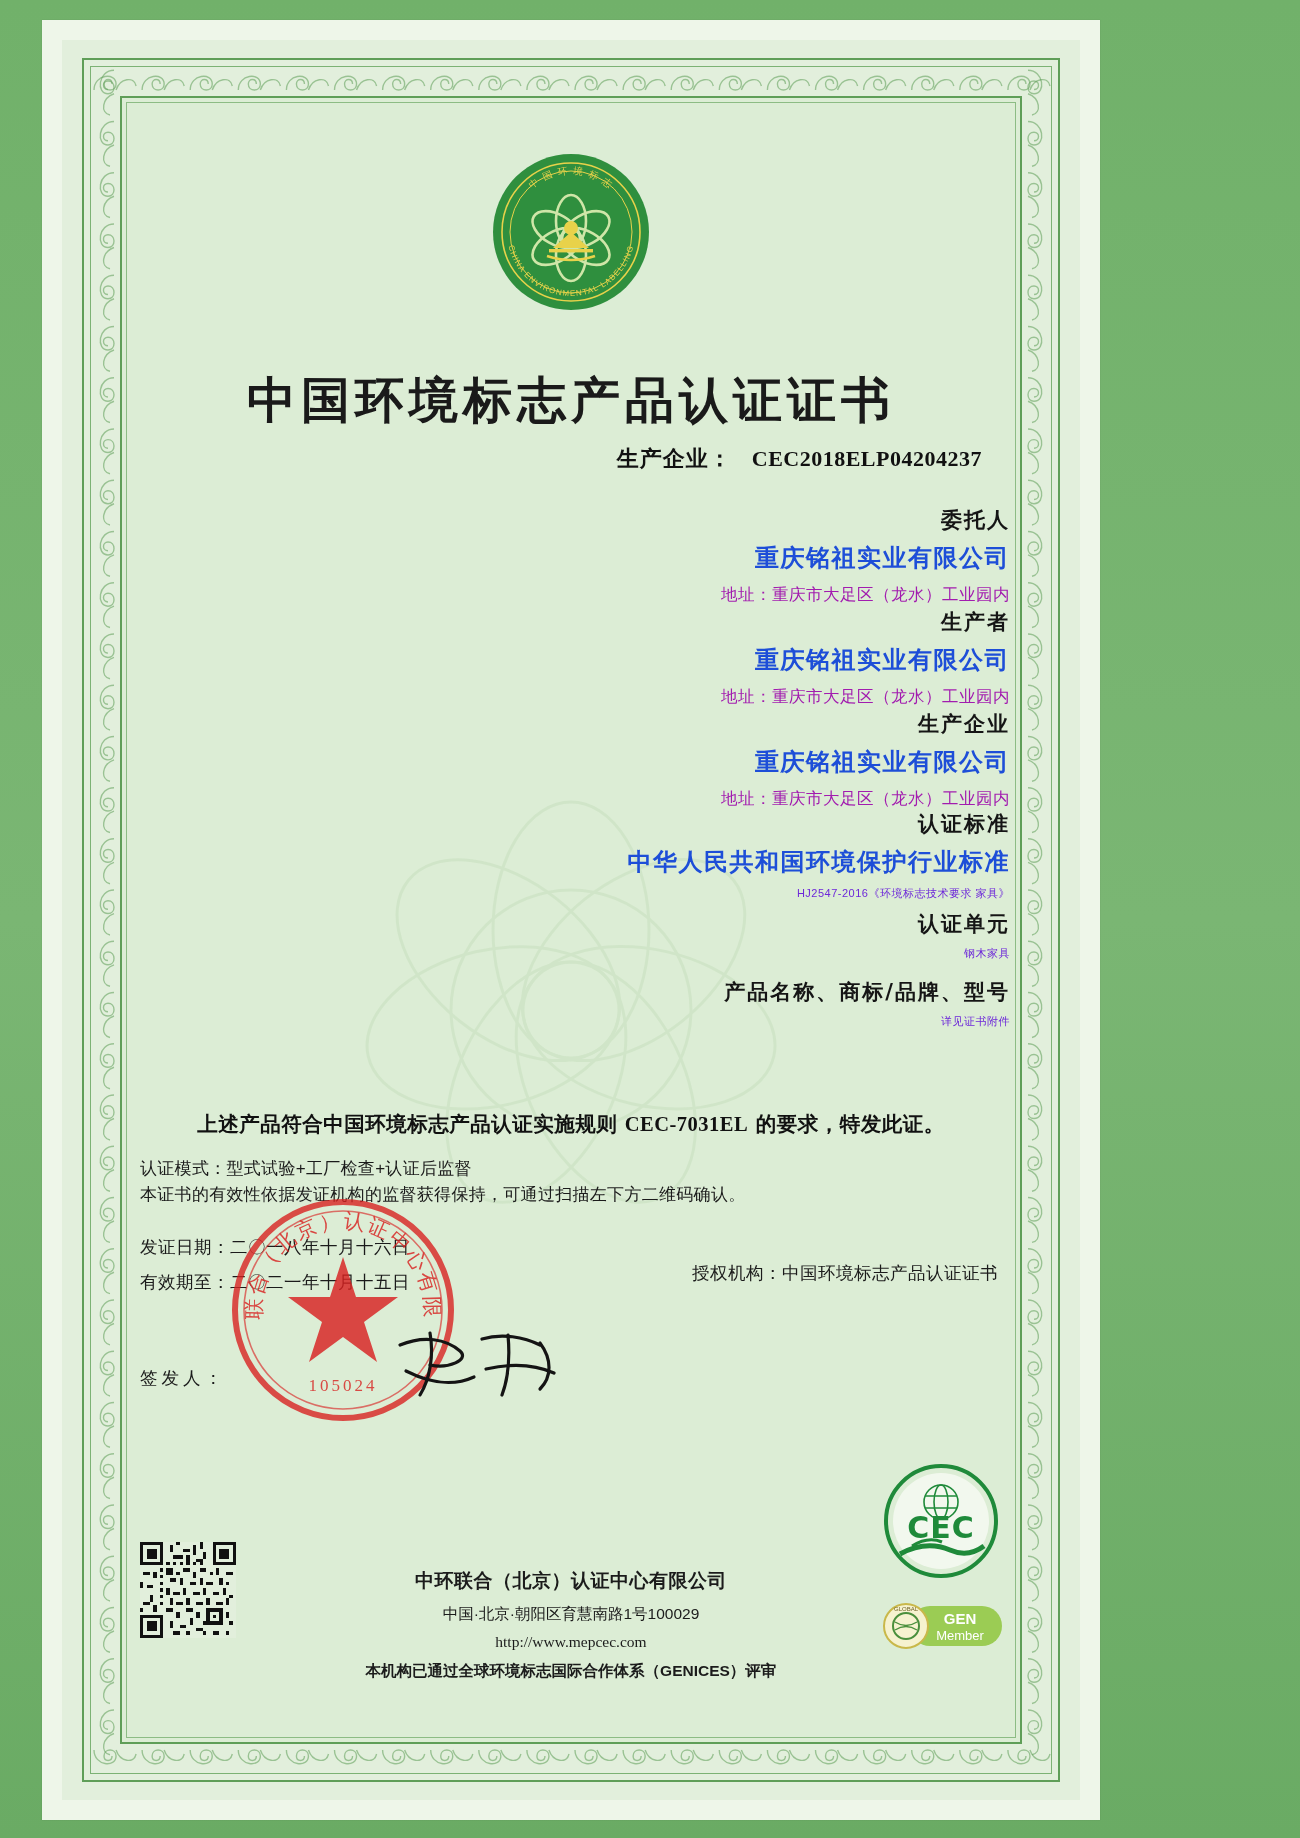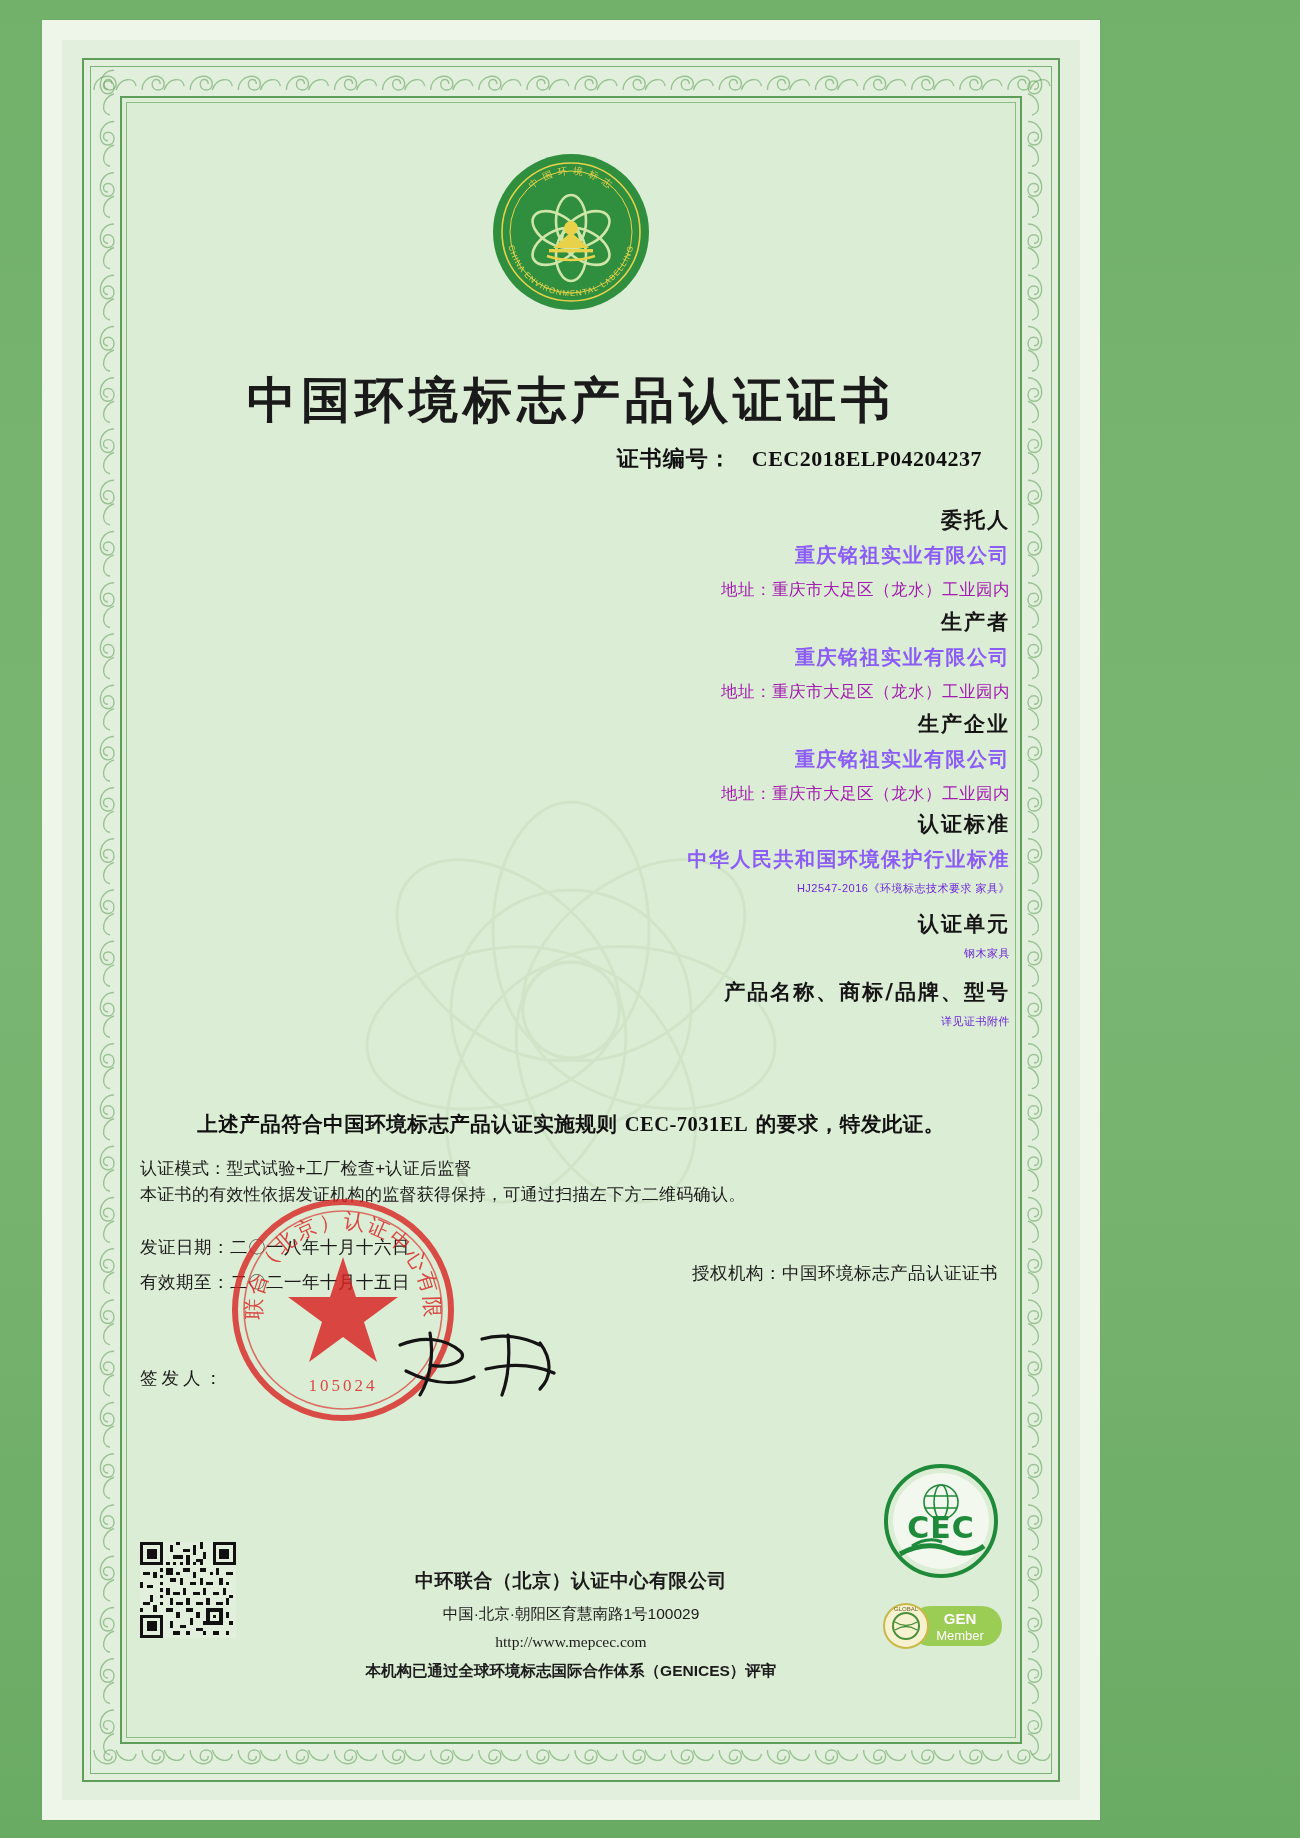--- a/index.html
+++ b/index.html
@@ -113,23 +113,23 @@
   .b-head {
     font-family: "DejaVu Sans", sans-serif;
     font-weight: bold;
     font-size: 21px;
     letter-spacing: 2px;
     color: #151515;
   }
   .b-main {
     font-family: "DejaVu Sans", sans-serif;
     font-weight: bold;
-    font-size: 20px;
+    font-size: 24px;
     letter-spacing: 1.5px;
-    color: #8b5cf6;
+    color: #1d4ed8;
     margin-top: 8px;
   }
   .b-sub {
     font-family: "Liberation Sans", sans-serif;
     font-size: 16.5px;
     color: #a21caf;
     margin-top: 10px;
     letter-spacing: .5px;
   }
   .b-sub2 {
@@ -440,21 +440,21 @@
           </text>
           <text font-size="8" fill="#e8d24a" letter-spacing="1.1" font-family="'Liberation Sans',sans-serif">
             <textPath href="#arcBot" startOffset="50%" text-anchor="middle">CHINA ENVIRONMENTAL LABELLING</textPath>
           </text>
         </svg>
       </div>
 
       <div id="title">中国环境标志产品认证证书</div>
 
       <div id="certno-row">
-        <span class="lbl">证书编号：</span><span class="val">CEC2018ELP04204237</span>
+        <span class="lbl">生产企业：</span><span class="val">CEC2018ELP04204237</span>
       </div>
 
       <div class="block" style="top:396px">
         <div class="b-head">委托人</div>
         <div class="b-main">重庆铭祖实业有限公司</div>
         <div class="b-sub">地址：重庆市大足区（龙水）工业园内</div>
       </div>
 
       <div class="block" style="top:498px">
         <div class="b-head">生产者</div>

